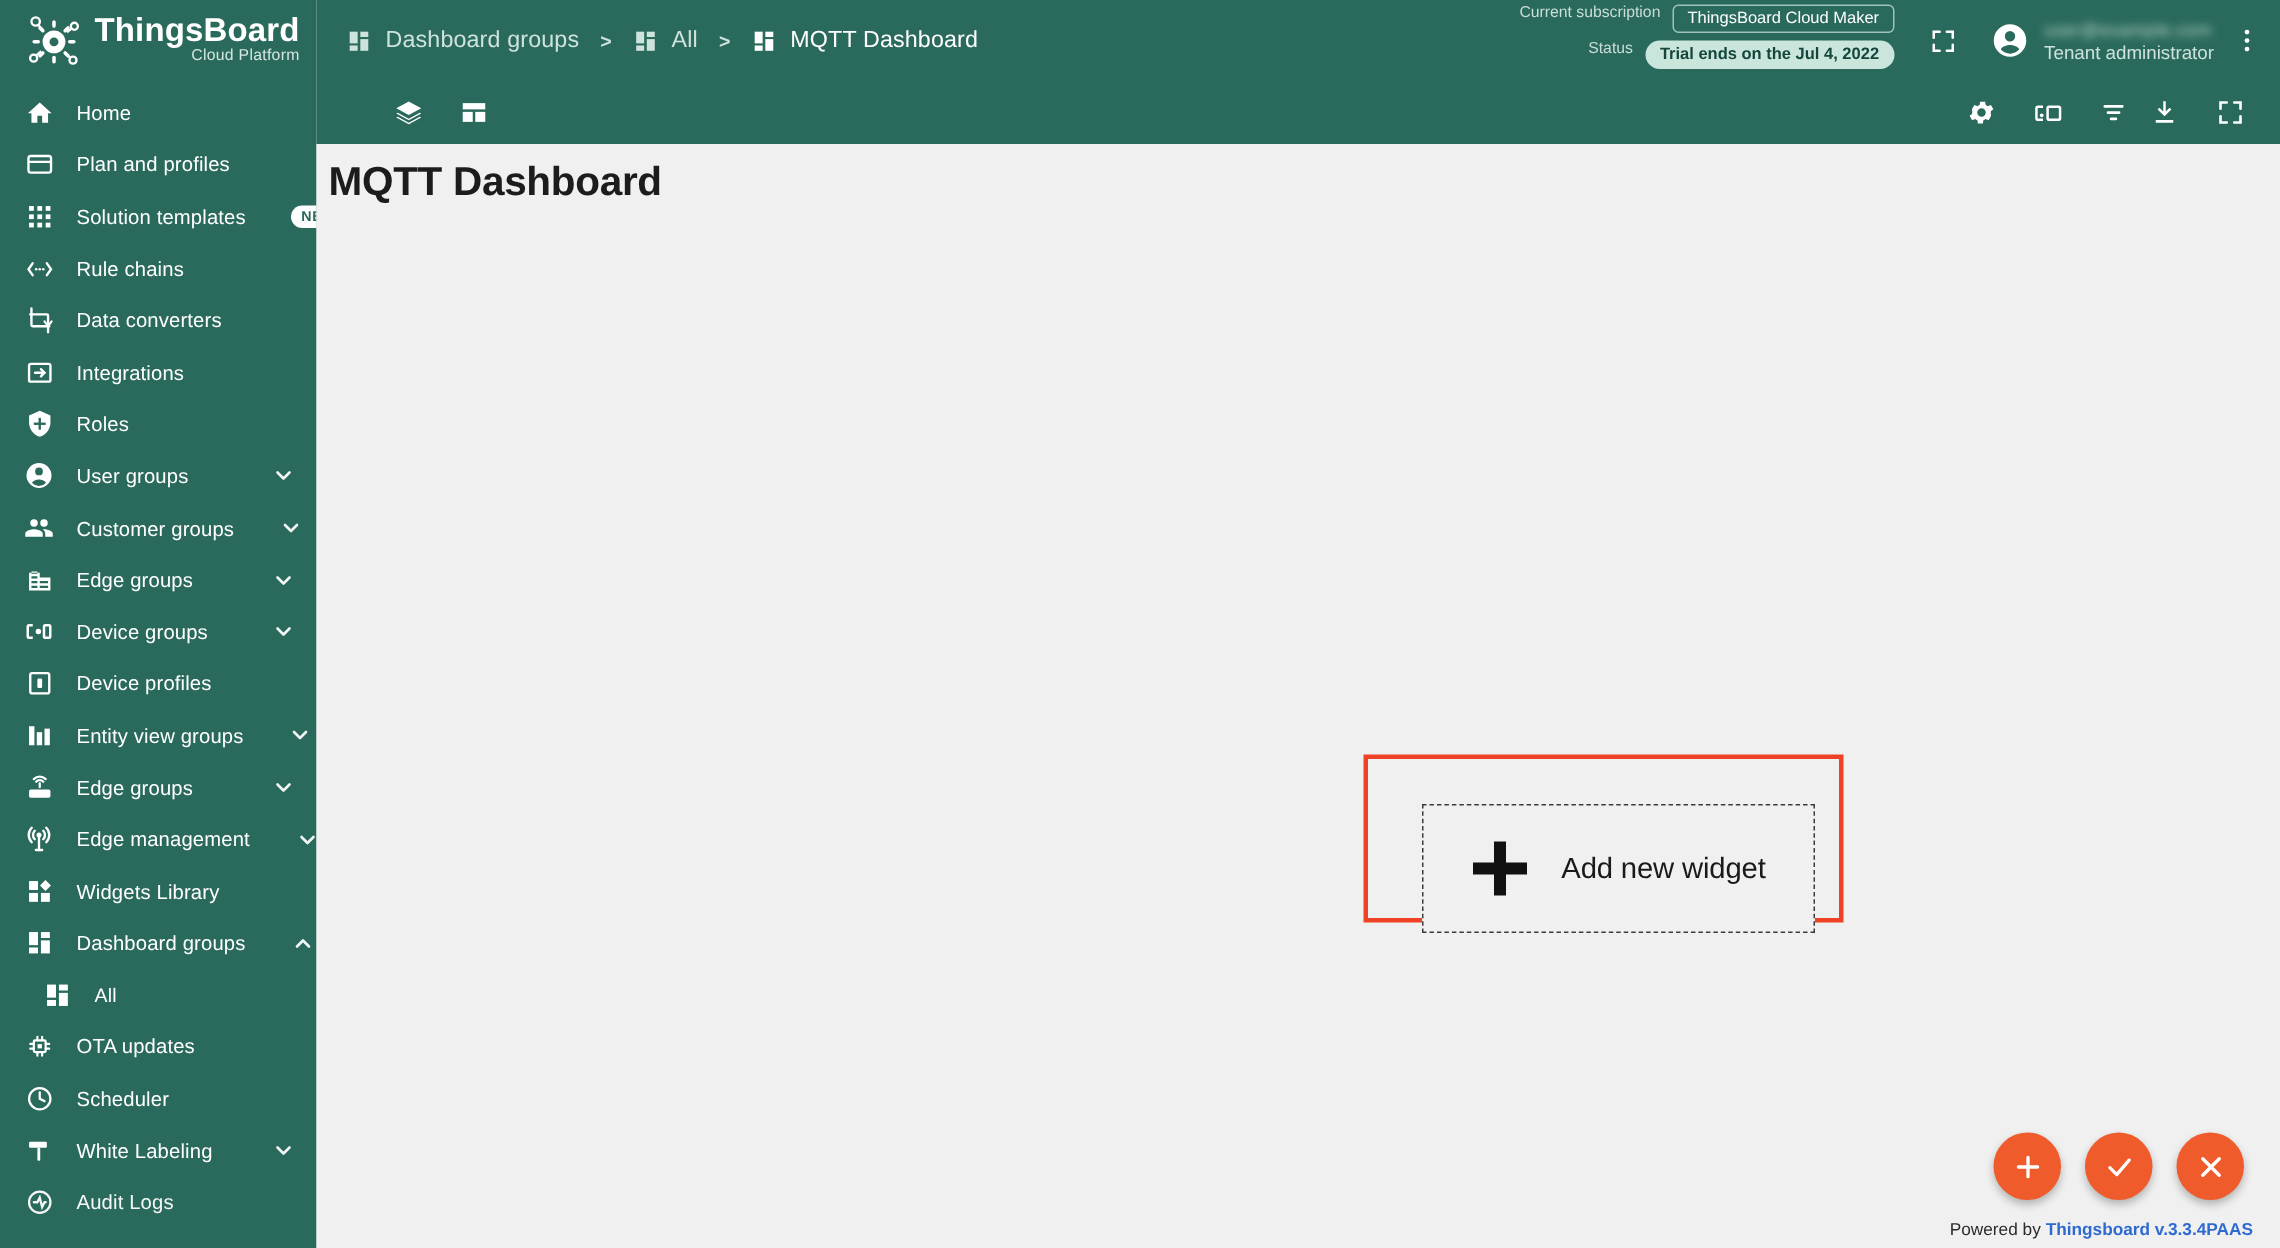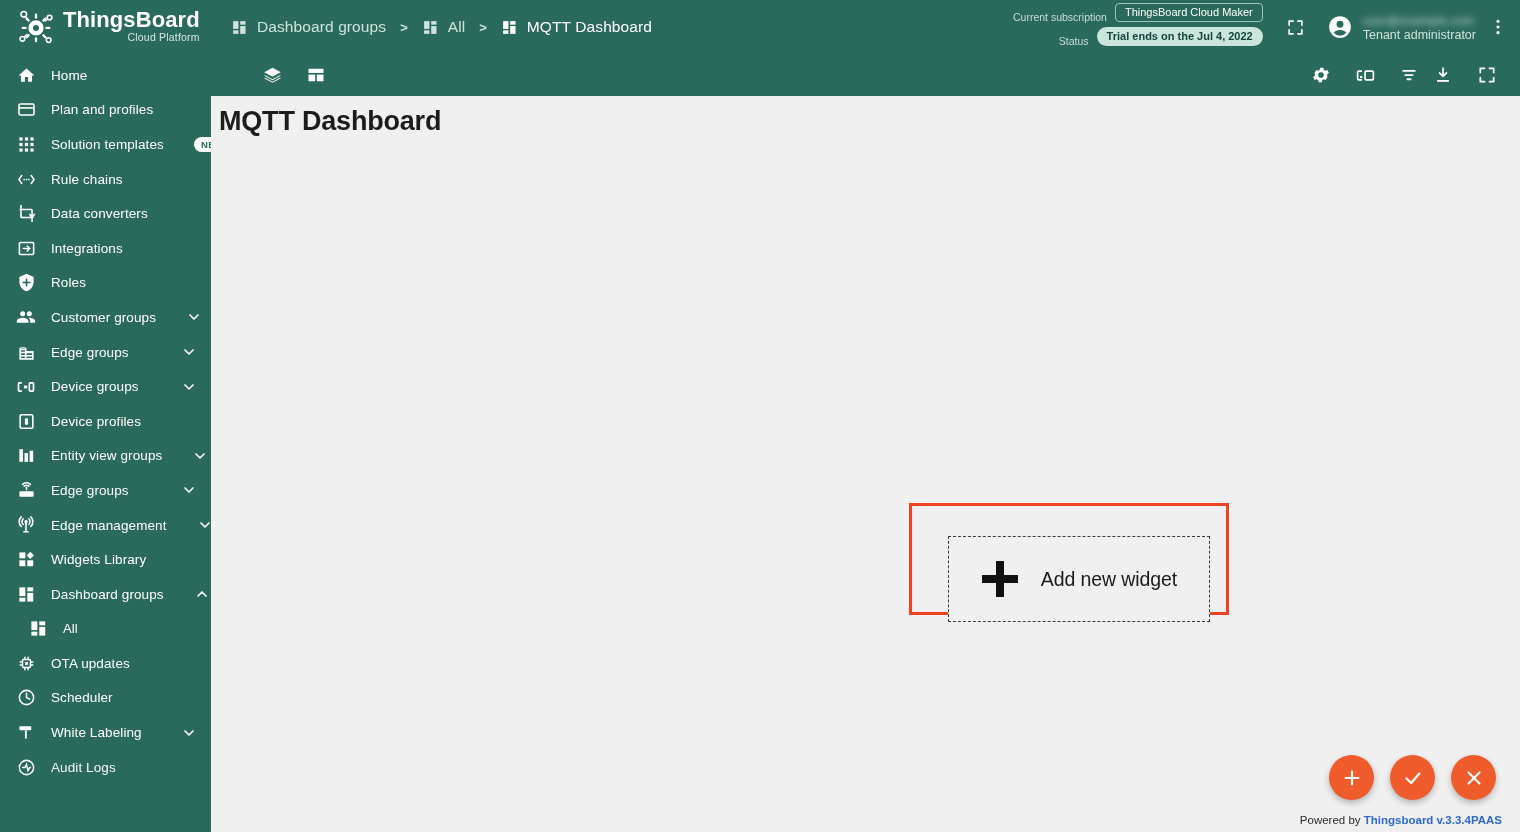--- a/index.html
+++ b/index.html
@@ -83,21 +83,21 @@
   .crumbs { display: flex; align-items: center; gap: 0; }
   .crumb { display: flex; align-items: center; gap: 9px; cursor: pointer; }
   .crumb-ico { width: 17px; height: 17px; flex: 0 0 17px; }
   .crumb-txt { font-size: 15.5px; color: #cfe3de; letter-spacing: .1px; }
   .crumb.last .crumb-txt { color: #ffffff; }
   .crumb-sep { font-size: 13px; color: #cfe3de; margin: 0 14px; font-weight: 700; }
 
   .top-spacer { flex: 1 1 auto; }
 
   .subs { text-align: right; margin-right: 18px; line-height: 1; }
-  .subs-row { display: flex; align-items: flex-end; justify-content: flex-end; gap: 8px; margin-bottom: 5px; }
+  .subs-row { display: flex; align-items: flex-start; justify-content: flex-end; gap: 8px; margin-bottom: 5px; }
   .subs-label { font-size: 10.5px; color: #c9ded8; }
   .pill-outline {
     border: 1px solid #9ec4bb; border-radius: 4px;
     font-size: 11px; color: #ffffff; padding: 3px 9px; line-height: 1;
     font-weight: 400;
   }
   .pill-filled {
     background: #c9e5dc; border-radius: 11px;
     font-size: 11px; color: #14463c; padding: 4px 10px; line-height: 1;
     font-weight: 700;
@@ -310,20 +310,34 @@
               <path d="M12 1 3 5v6c0 5.5 3.8 10.7 9 12 5.2-1.3 9-6.5 9-12V5l-9-4zm0 4.2v13.6c-3.6-1.1-6-5-6-8.8V6.3l6-2.1z" opacity=".0"></path>
               <path d="M12 1 3 5v6c0 5.5 3.8 10.7 9 12 5.2-1.3 9-6.5 9-12V5l-9-4z"></path>
               <rect x="11" y="7" width="2" height="10" fill="#2a6a5c"></rect>
               <rect x="7" y="11" width="10" height="2" fill="#2a6a5c"></rect>
             </svg>
         </span>
         <span class="nav-label">Roles</span>
       </div>
 
 
+      <div class="nav-item">
+        <span class="nav-icon">
+          <svg viewBox="0 0 24 24" width="20" height="20" fill="currentColor">
+              <path d="M12 2a10 10 0 1 0 0 20 10 10 0 0 0 0-20zm0 3.6a3.1 3.1 0 1 1 0 6.2 3.1 3.1 0 0 1 0-6.2zm0 14.8a7.4 7.4 0 0 1-5.5-2.4c.1-1.8 3.7-2.8 5.5-2.8s5.4 1 5.5 2.8A7.4 7.4 0 0 1 12 20.4z"></path>
+            </svg>
+        </span>
+        <span class="nav-label">User groups</span>
+        <span class="nav-spacer"></span>
+        <span class="chev">
+          <svg viewBox="0 0 24 24" width="16" height="16" fill="none" stroke="currentColor" stroke-width="2.6" stroke-linecap="round" stroke-linejoin="round">
+              <polyline points="6,9 12,15 18,9"></polyline>
+            </svg>
+        </span>
+      </div>
 
       <div class="nav-item">
         <span class="nav-icon">
           <svg viewBox="0 0 24 24" width="20" height="20" fill="currentColor">
               <path d="M16 11a3 3 0 1 0 0-6 3 3 0 0 0 0 6zm-8 0a3 3 0 1 0 0-6 3 3 0 0 0 0 6zm0 2c-2.3 0-7 1.2-7 3.5V19h14v-2.5C15 14.2 10.3 13 8 13zm8 0c-.3 0-.6 0-1 .1 1.2.8 2 1.9 2 3.4V19h6v-2.5c0-2.3-4.7-3.5-7-3.5z"></path>
             </svg>
         </span>
         <span class="nav-label">Customer groups</span>
         <span class="nav-spacer"></span>
         <span class="chev">

